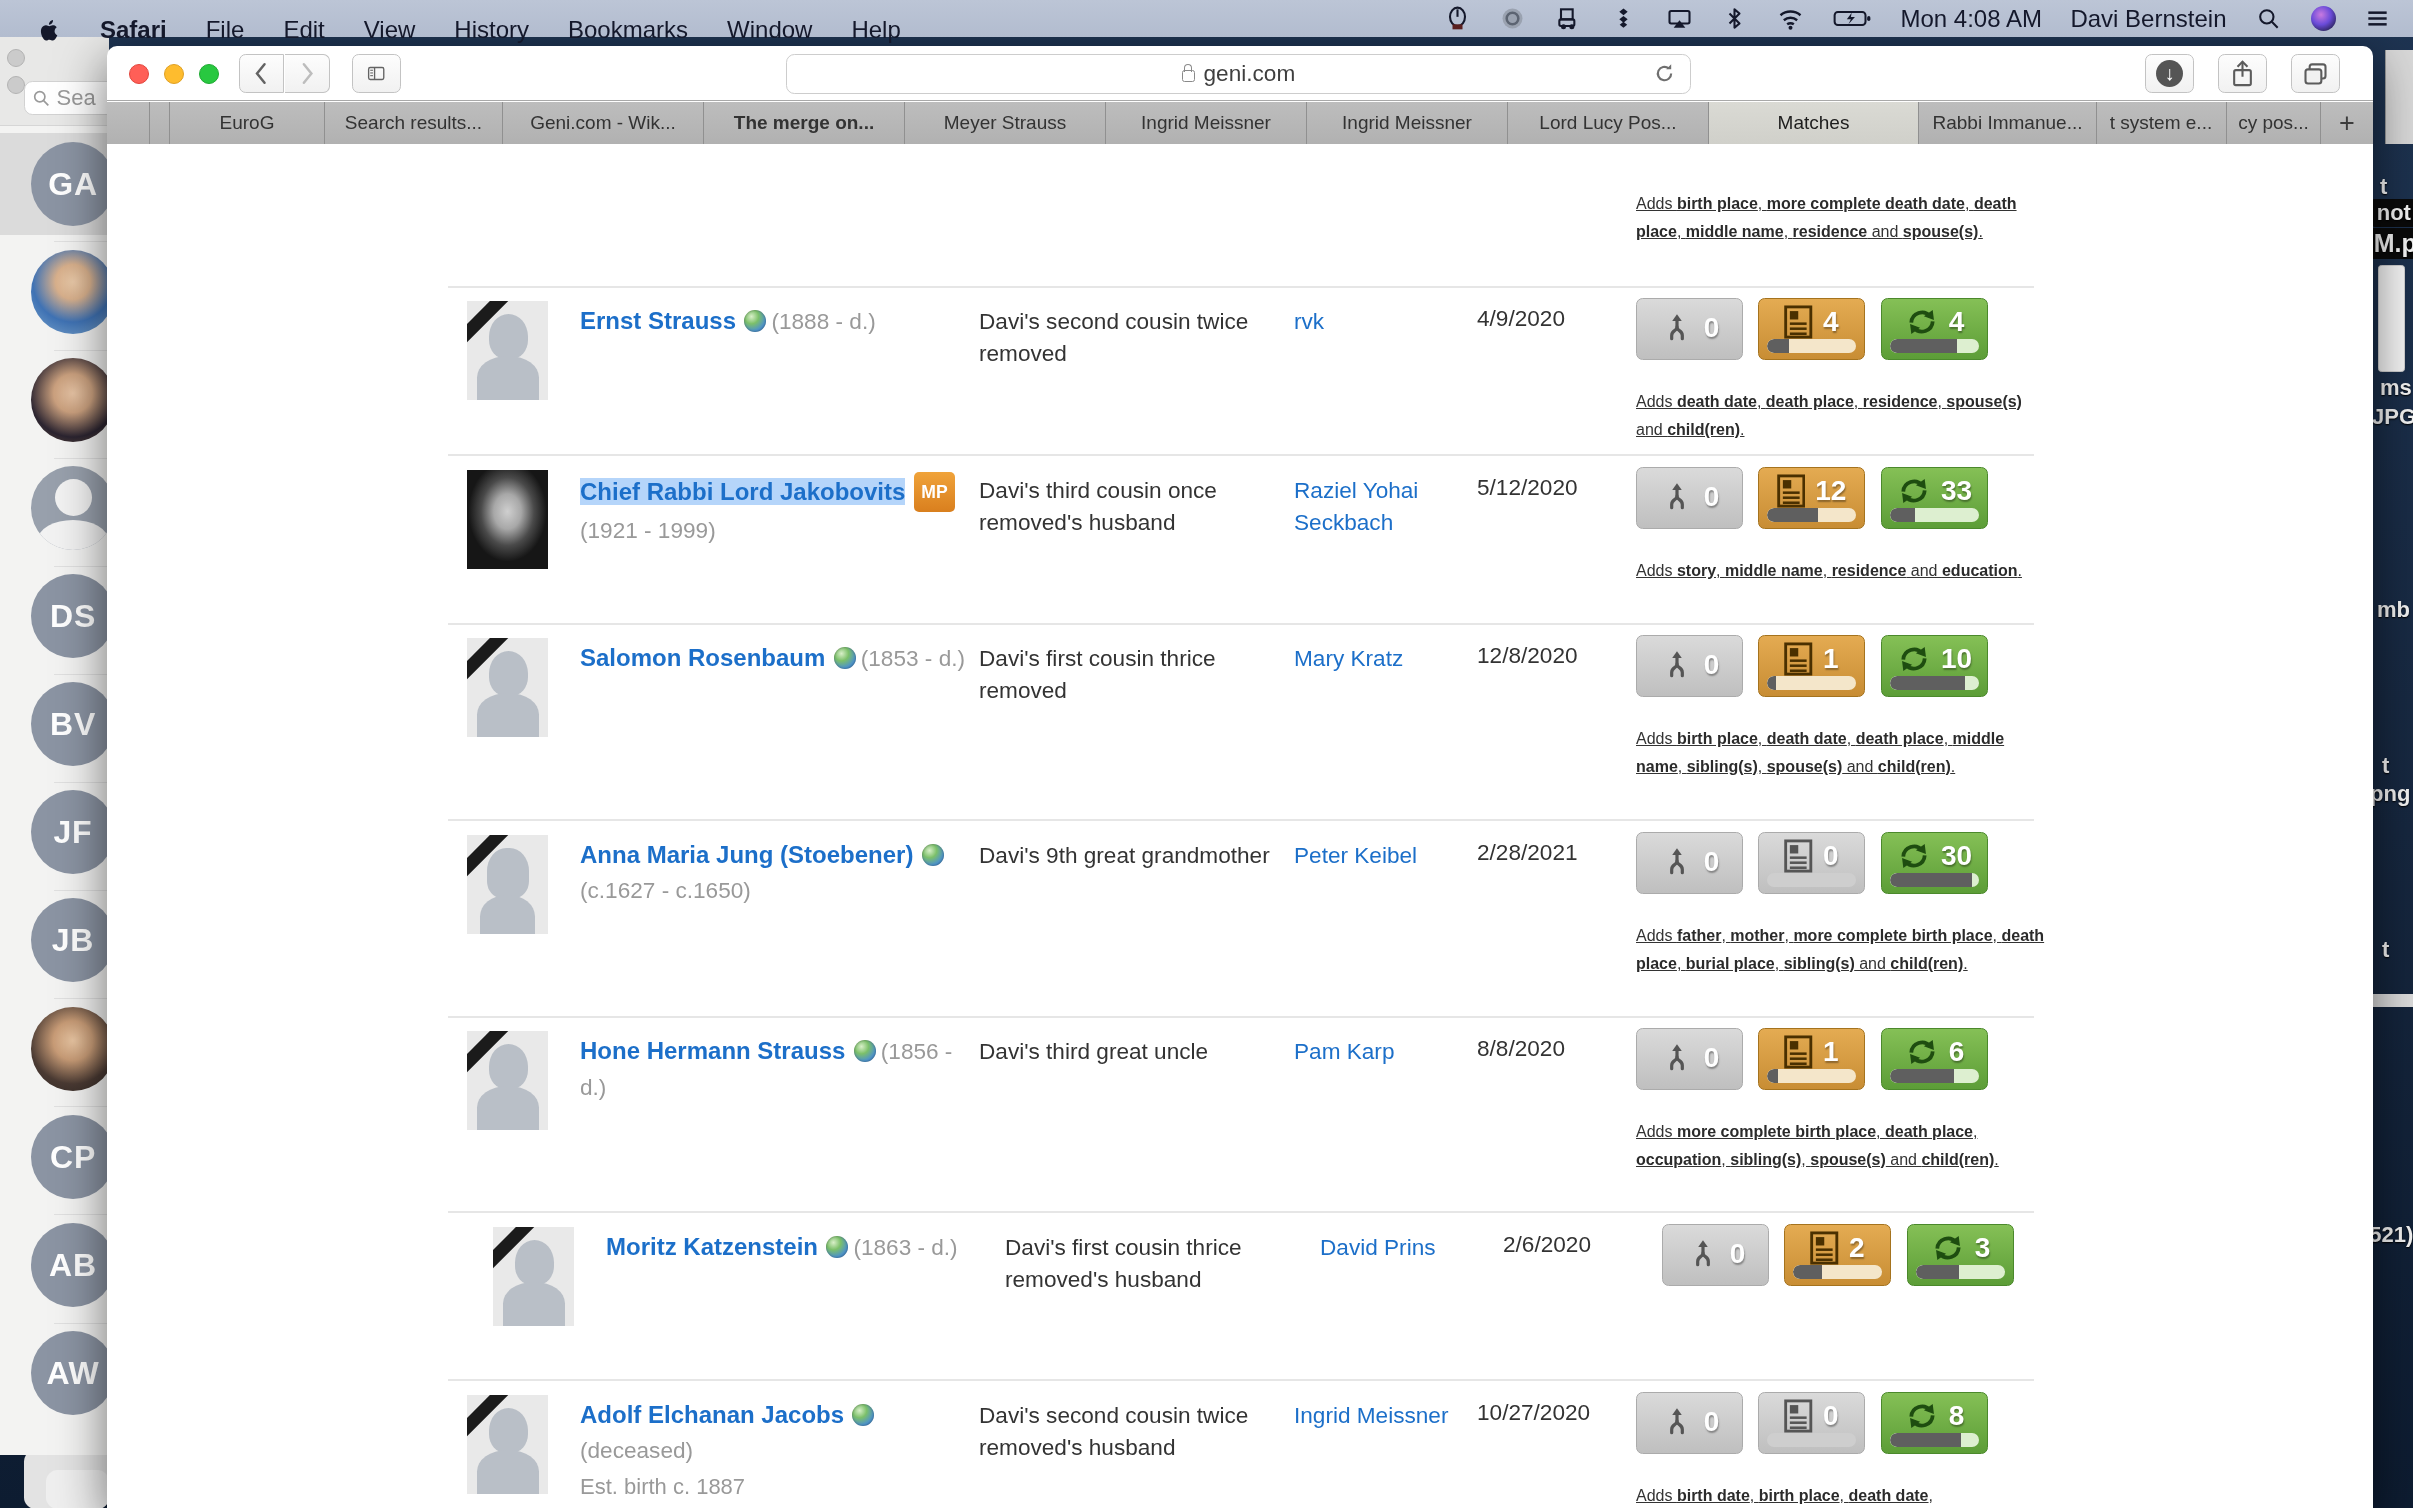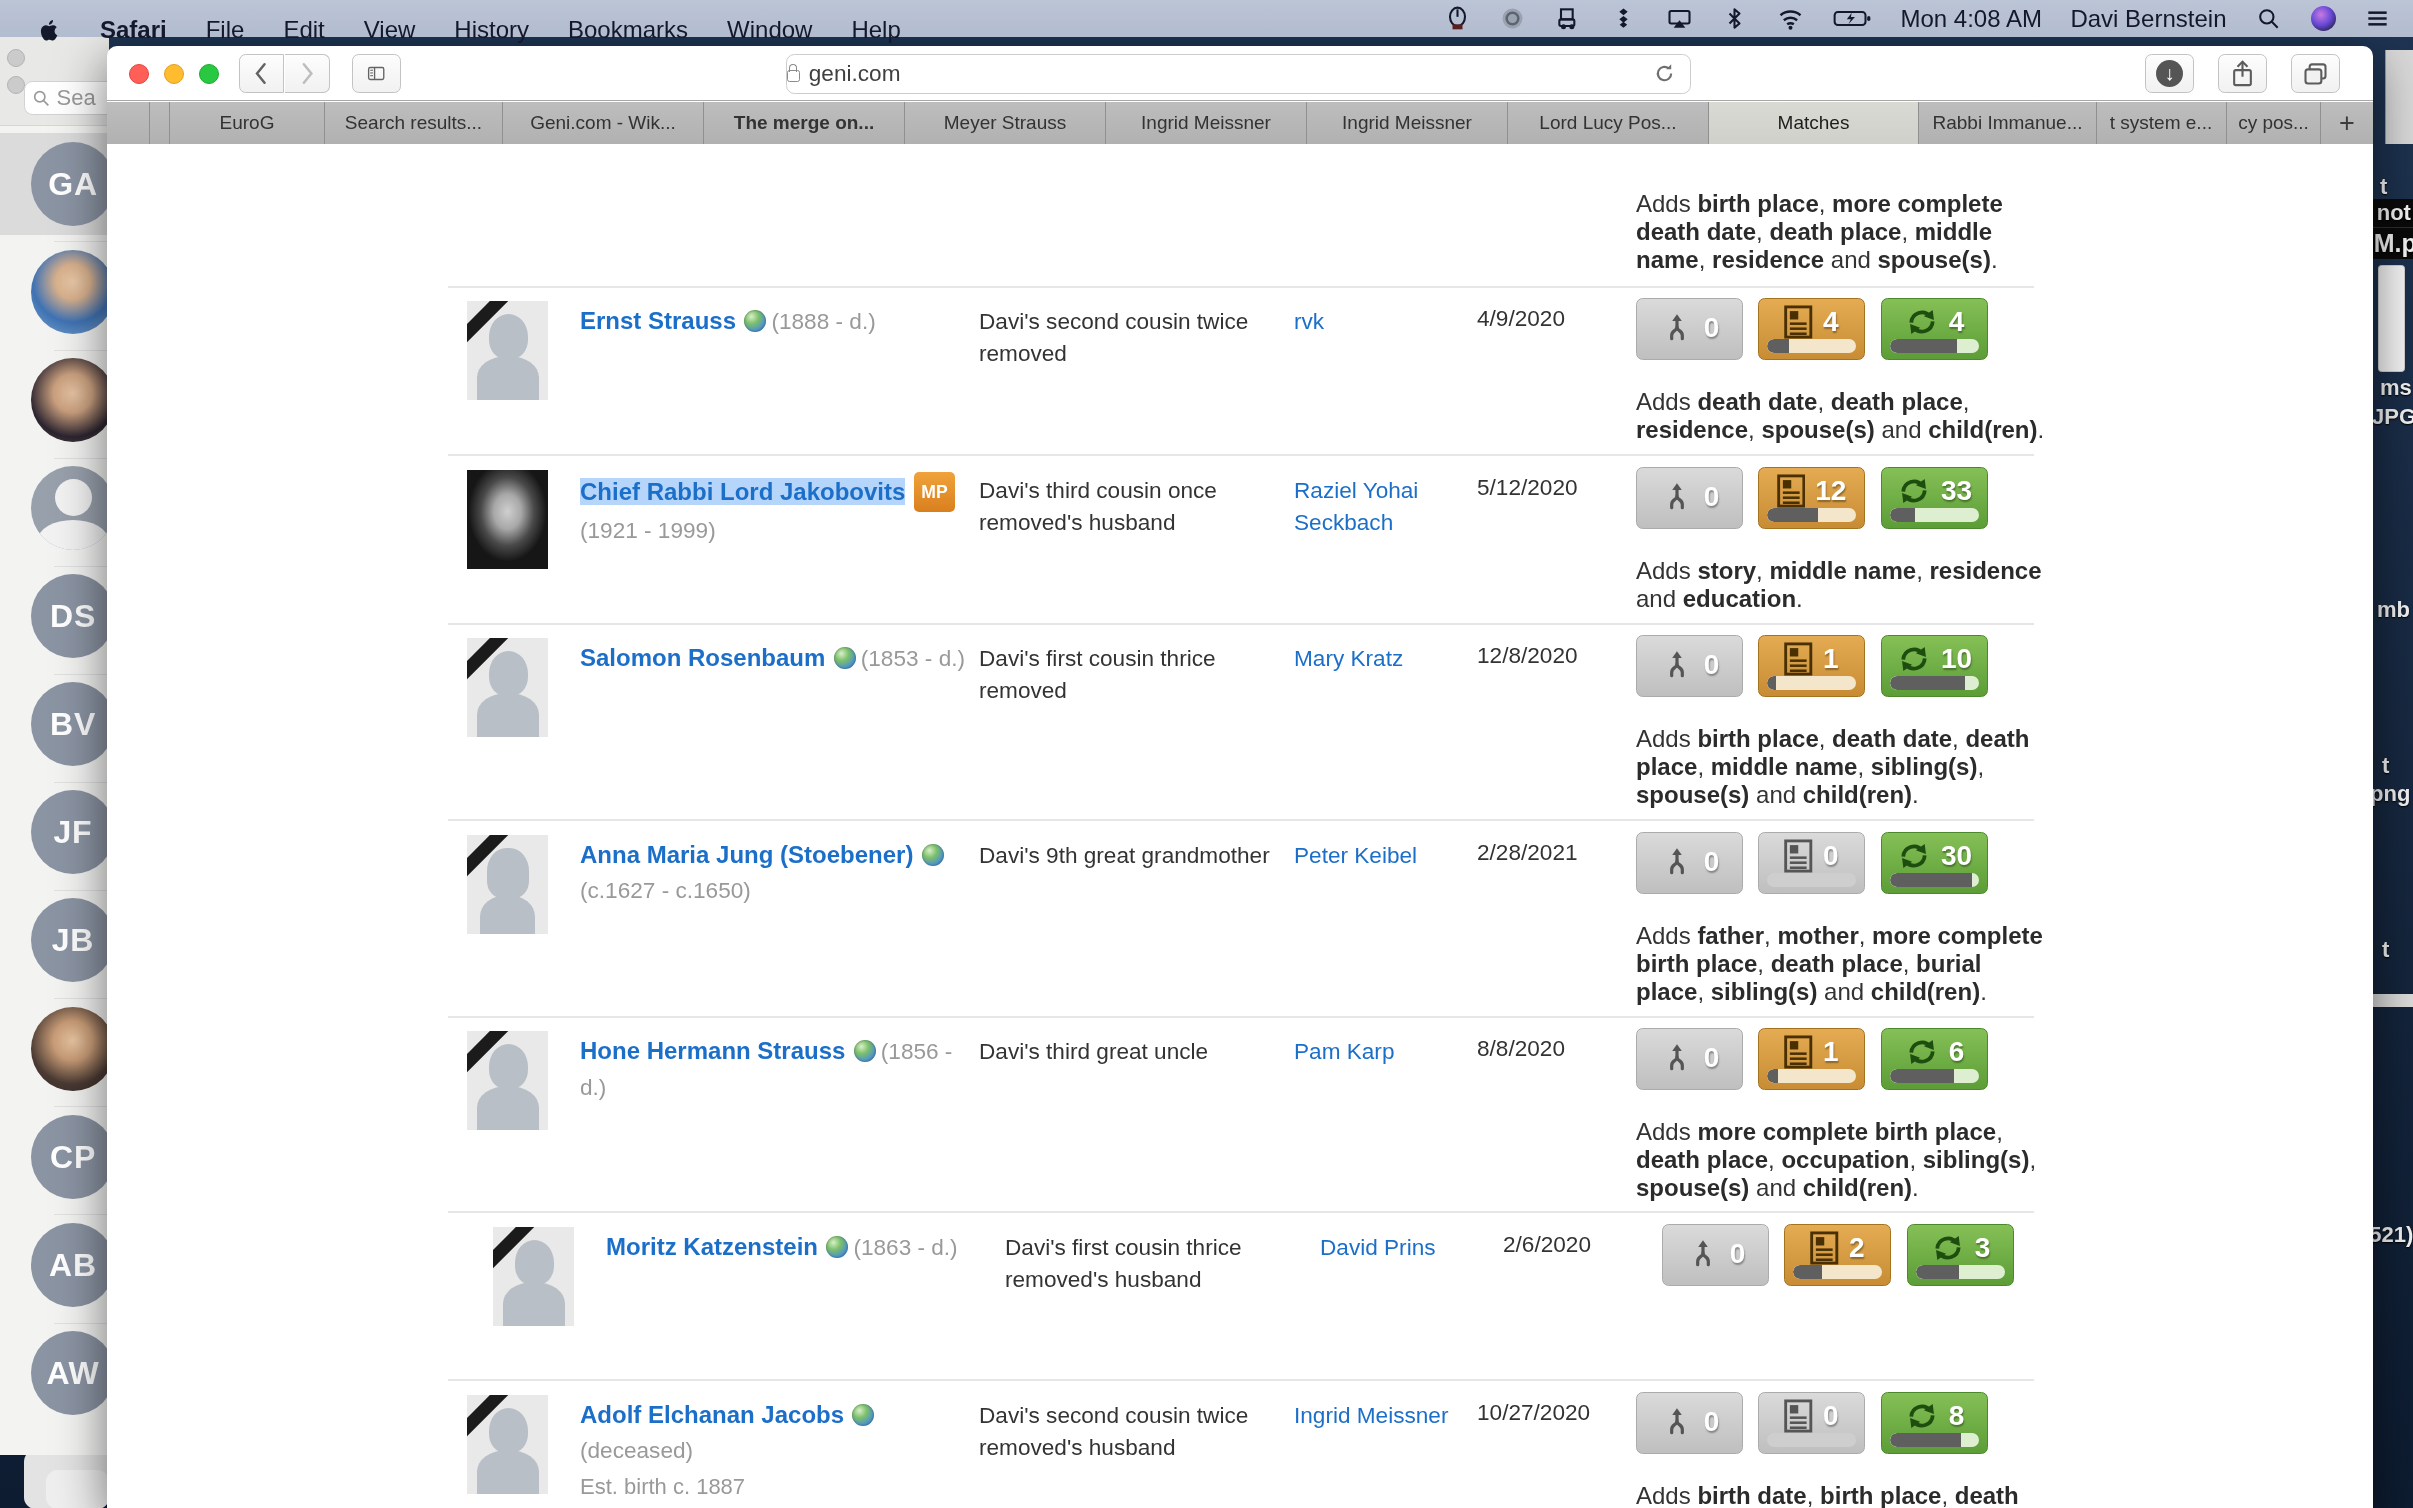--- a/index.html
+++ b/index.html
@@ -66,21 +66,21 @@
   .tl.yellow { left:57px; background:#febc2e; border:0.8px solid #dfa023; }
   .tl.green { left:92px; background:#28c840; border:0.8px solid #1eaa32; }
   .navbtn { position:absolute; top:8.4px; height:39px; background:linear-gradient(#fdfdfd,#f1f1f1);
             border:0.8px solid #c3c3c3; display:flex; align-items:center; justify-content:center; }
   .navbtn svg { width:18.4px; height:25px; }
   .btn-back { left:132px; width:45px; border-radius:6.7px 0 0 6.7px; }
   .btn-fwd  { left:178px; width:45px; border-radius:0 6.7px 6.7px 0; border-left:none; }
   .btn-side { left:245px; width:49px; border-radius:6.7px; }
   .urlbar { position:absolute; left:679px; top:7.5px; width:905px; height:40px; background:#ffffff;
             border:0.8px solid #cdcdcd; border-radius:8.4px; display:flex; align-items:center;
-            font-size:22.6px; color:#3f3f3f; gap:8.4px; }
+            justify-content:center; font-size:22.6px; color:#3f3f3f; gap:8.4px; }
   .lock { width:13.4px; height:11.7px; border:1.7px solid #8a8a8a; border-radius:2.5px; position:relative; margin-top:5px; }
   .lock:before { content:""; position:absolute; left:0.8px; top:-7.5px; width:6.7px; height:7.5px;
                  border:1.7px solid #8a8a8a; border-bottom:none; border-radius:5px 5px 0 0; }
   .reload { position:absolute; right:13.4px; top:6.7px; }
   .tb-right { position:absolute; top:8.4px; height:39px; width:49px; background:linear-gradient(#fdfdfd,#f1f1f1);
               border:0.8px solid #c3c3c3; border-radius:6.7px; display:flex; align-items:center; justify-content:center; }
   .dl-circle { width:27px; height:27px; border-radius:50%; background:#555; color:#fff; font-size:20px;
                display:flex; align-items:center; justify-content:center; font-weight:bold; }
 
   
@@ -123,21 +123,21 @@
   .mbtn.gray   { background:linear-gradient(#dadada,#bfbfbf); border:1.7px solid #ababab; }
   .mbtn.gray .brow { height:59px; margin-top:0; }
   .mbtn.orange { background:linear-gradient(#e4ab52,#c88d34); border:1.7px solid #a5731e; }
   .mbtn.green  { background:linear-gradient(#85c056,#5c9d37); border:1.7px solid #4b892c; }
   .mbtn.graydoc{ background:linear-gradient(#dadada,#bfbfbf); border:1.7px solid #ababab; }
   .pbar { position:absolute; left:8.4px; right:8.4px; bottom:5.9px; height:13.4px; border-radius:7.5px; overflow:hidden; }
   .orange .pbar { background:#f4e6ca; } .green .pbar { background:#ddefd0; } .graydoc .pbar { background:#cecece; }
   .pfill { height:100%; background:#5f5f5f; border-radius:7.5px 0 0 7.5px; }
   .mbtn svg { display:block; }
 
-  .adds { position:absolute; left:1529px; top:102px; width:415px; font-size:24px; color:#333; line-height:28px; }
+  .adds { position:absolute; left:1529px; top:102px; width:415px; font-size:16px; color:#333; line-height:28px;text-decoration:underline; }
   .adds b { font-weight:bold; color:#2b2b2b; }
 </style>
 </head>
 <body>
 
 <div class="menubar">
   <div class="mb-left">
     <svg class="mb-apple" viewBox="0 0 26 30">
       <path fill="#14182b" d="M18.5 15.8c0-3.1 2.5-4.6 2.6-4.7-1.4-2.1-3.6-2.4-4.4-2.4-1.9-.2-3.7 1.1-4.6 1.1-.9 0-2.4-1.1-4-1-2 0-3.9 1.2-5 3-2.1 3.7-.5 9.2 1.5 12.2 1 1.5 2.2 3.1 3.8 3 1.5-.1 2.1-1 4-1s2.4 1 4 1 2.7-1.5 3.7-3c1.2-1.7 1.6-3.4 1.7-3.5-.1 0-3.3-1.2-3.3-4.7zM15.4 6.3c.8-1 1.4-2.4 1.2-3.8-1.2.1-2.7.8-3.5 1.8-.8.9-1.5 2.3-1.3 3.7 1.4.1 2.8-.7 3.6-1.7z"></path>
     </svg>

